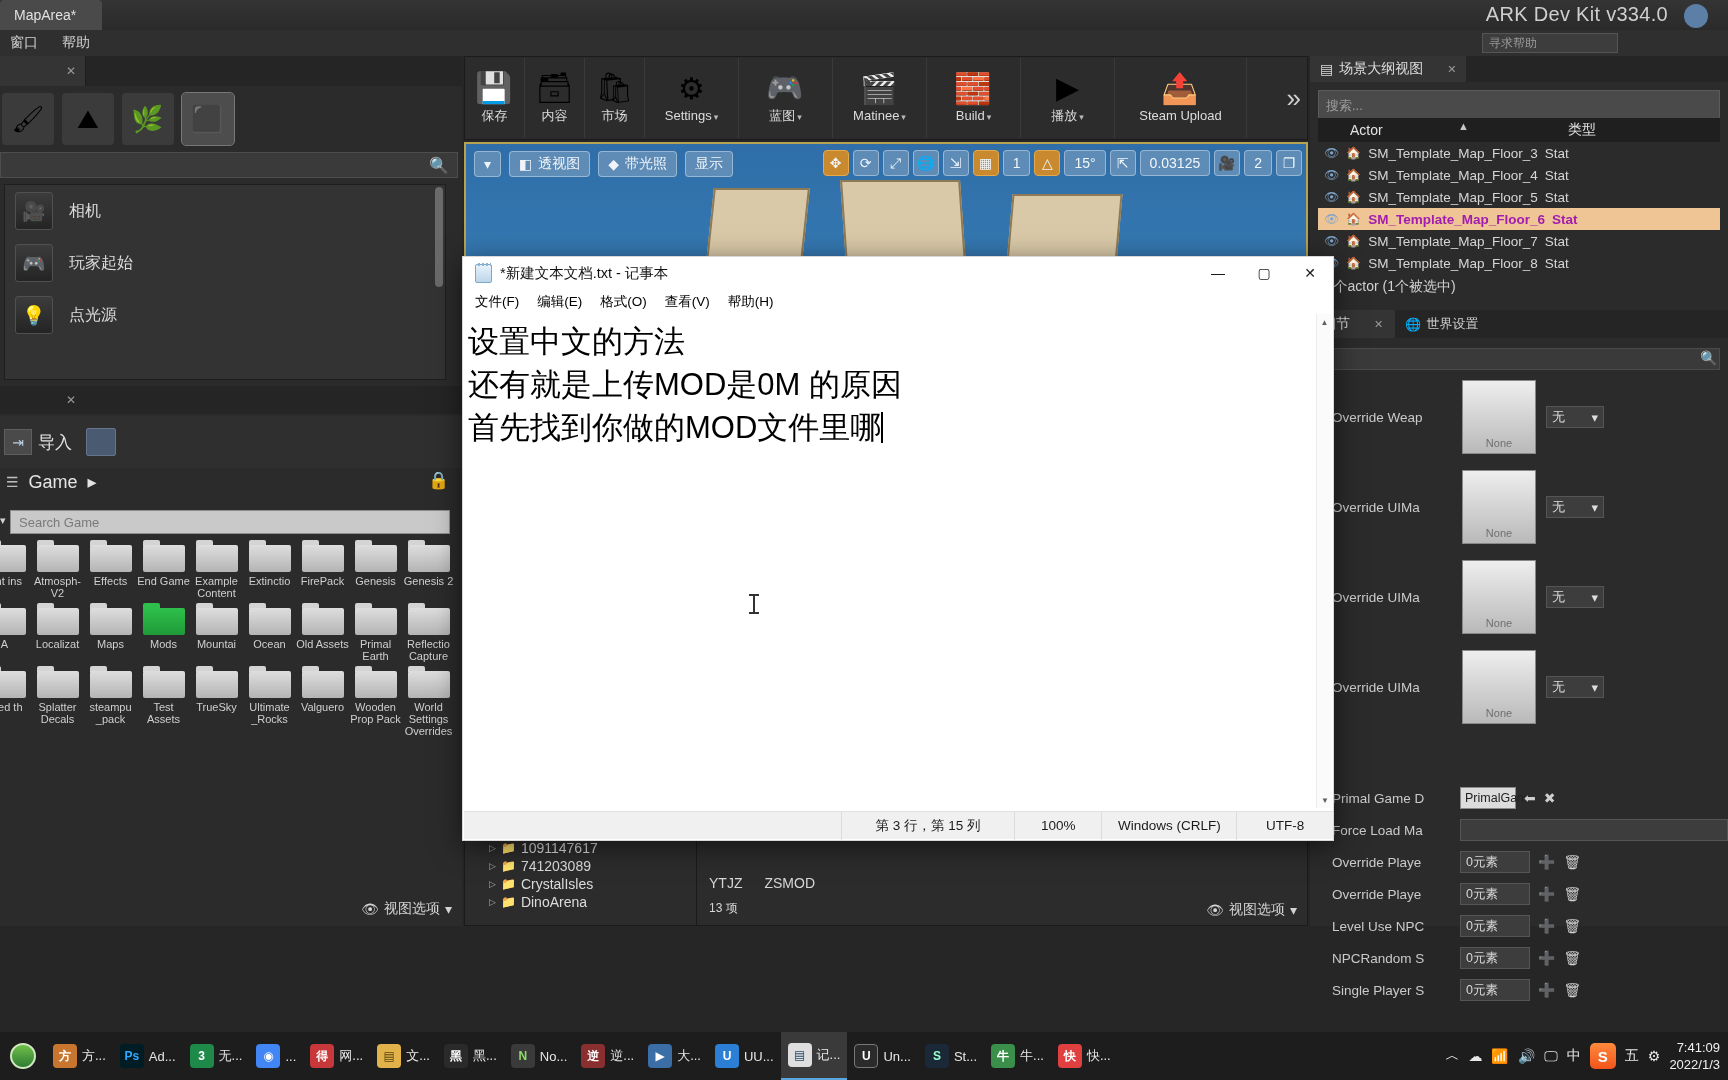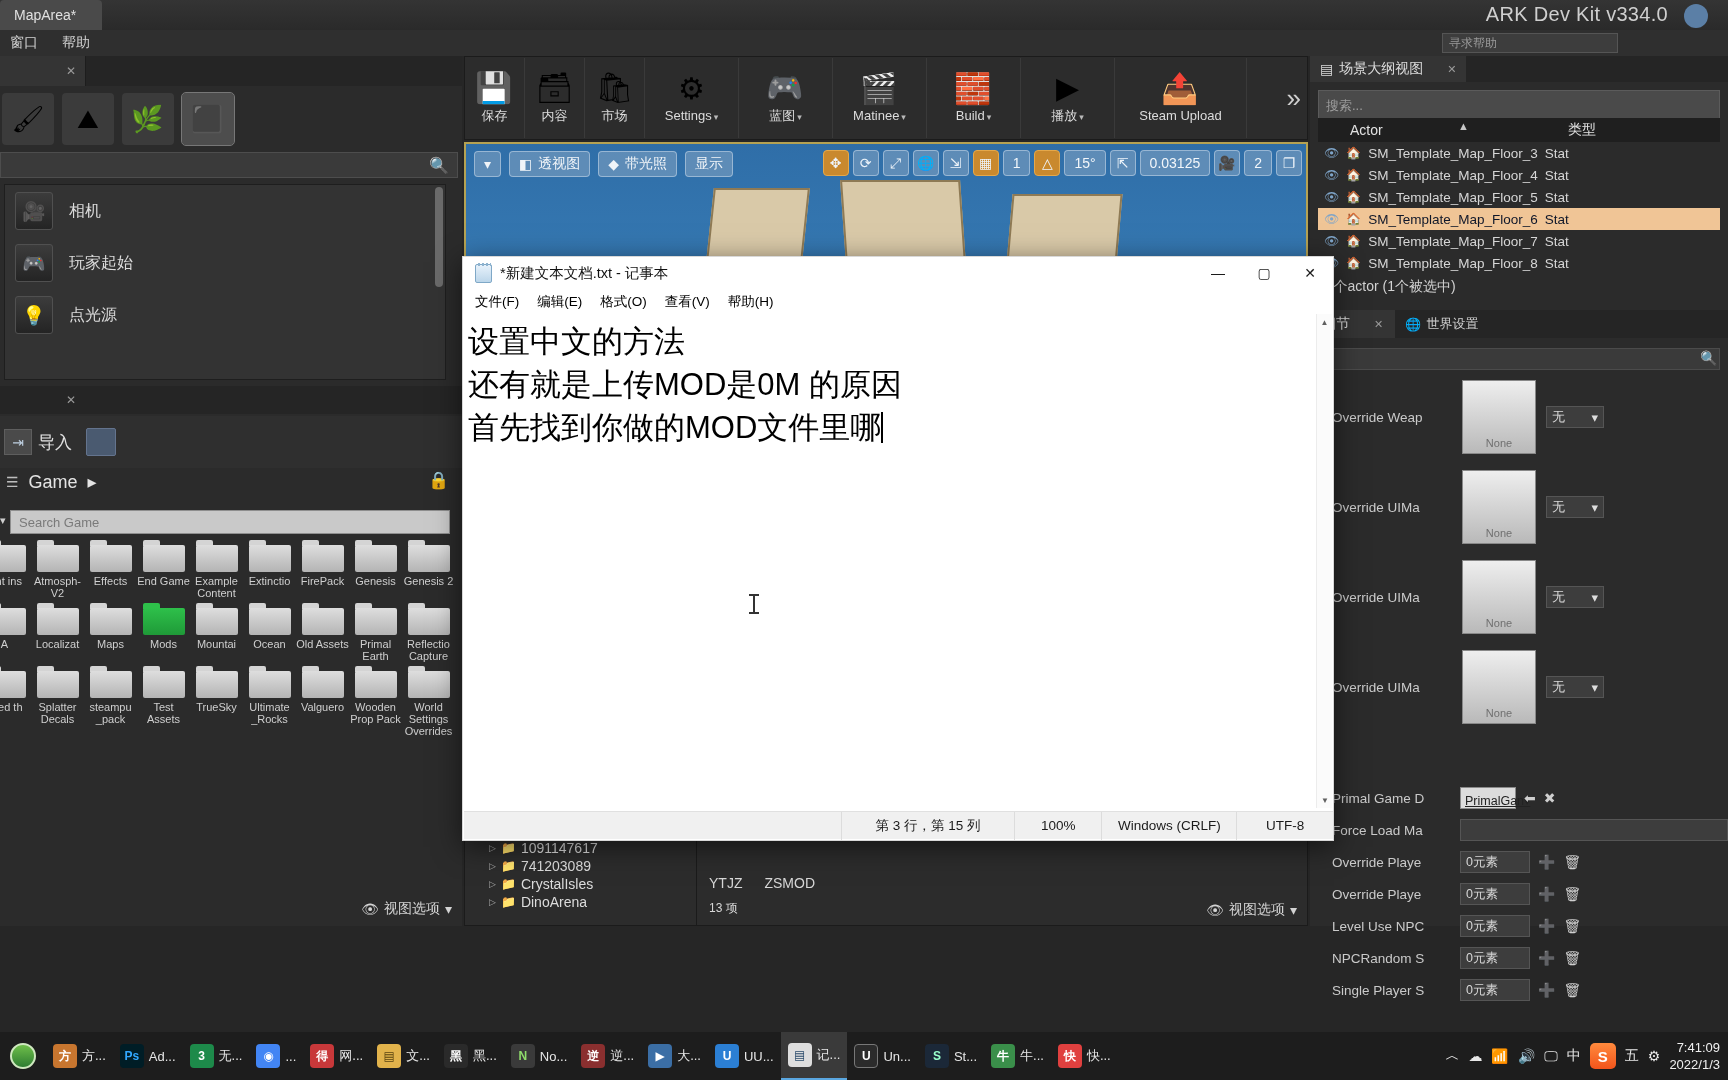--- a/index.html
+++ b/index.html
@@ -18,21 +18,21 @@
     border-top-left-radius:4px; border-top-right-radius:4px; }
   .ue-brand { position:absolute; right:60px; top:3px; color:#cfcfcf;
     font-size:20px; letter-spacing:.3px; }
   .ue-brand-icon { position:absolute; right:20px; top:4px; width:24px; height:24px;
     border-radius:50%; background:#5b7fa6; }
 
   
   .ue-menubar { position:absolute; left:0; top:30px; width:1728px; height:26px;
     background:#2f2f2f; display:flex; align-items:center; padding-left:10px; gap:24px; }
   .ue-menubar span { color:#d2d2d2; font-size:14px; }
-  .ue-help-box { position:absolute; right:110px; top:33px; width:176px; height:20px;
+  .ue-help-box { position:absolute; right:110px; top:33px; width:136px; height:20px;
     background:#3d3d3d; border:1px solid #555; color:#9a9a9a; font-size:12px;
     display:flex; align-items:center; padding-left:6px; }
 
   
   .panel-left { position:absolute; left:0; top:56px; width:462px; height:870px;
     background:#2b2b2b; }
   .modes-tabrow { position:absolute; left:0; top:0; width:462px; height:30px;
     background:#252525; }
   .modes-tab { position:absolute; left:0; top:0; width:86px; height:30px;
     background:#343434; border-right:1px solid #1d1d1d;}
@@ -156,21 +156,21 @@
     background:#4a4a4a; border:1px solid #5b5b5b; color:#9e9e9e; font-size:13px;
     display:flex; align-items:center; padding-left:7px; }
   .wo-head { position:absolute; left:8px; top:62px; width:402px; height:24px;
     background:#1f1f1f; display:flex; align-items:center; }
   .wo-head .c1 { width:250px; color:#e2e2e2; font-size:14px; padding-left:32px; position:relative;}
   .wo-head .sortarrow { position:absolute; left:140px; top:-2px; color:#c8c8c8; font-size:11px;}
   .wo-head .c2 { color:#e2e2e2; font-size:14px; }
   .wo-rows { position:absolute; left:8px; top:86px; width:402px; }
   .wo-row { height:22px; display:flex; align-items:center; gap:7px; padding-left:6px; }
   .wo-row.sel { background:#f0c596; }
-  .wo-row.sel .nm { color:#0f172a; }
+  .wo-row.sel .nm { color:#a21caf;font-weight:bold; }
   .eye { color:#7ea4c8; font-size:12px; }
   .acticon { font-size:12px; color:#8fb4d6; }
   .nm { color:#d6d6d6; font-size:13.5px; white-space:nowrap; }
   .wo-status { position:absolute; left:8px; top:222px; color:#d2d2d2; font-size:14px; }
 
   .det-tabrow { position:absolute; left:0; top:254px; width:418px; height:28px;
     background:#252525; display:flex; align-items:center; }
   .det-tab { height:28px; padding:0 12px; background:#343434; color:#dcdcdc;
     font-size:14px; display:flex; align-items:center; gap:6px; }
   .det-tab2 { height:28px; padding:0 10px; color:#cfcfcf; font-size:13px;
@@ -185,22 +185,22 @@
     color:#6f6f6f; font-size:11px; padding-bottom:4px; }
   .det-combo { width:58px; height:22px; background:#3d3d3d; border:1px solid #555;
     color:#ddd; font-size:13px; display:flex; align-items:center;
     justify-content:space-between; padding:0 5px; }
   .det-rows2 { position:absolute; left:0; top:726px; width:418px; }
   .det-row2 { display:flex; align-items:center; height:32px; padding-left:22px; gap:8px; }
   .det-lab2 { width:120px; color:#cacaca; font-size:13.5px; }
   .det-val { flex:1; height:22px; background:#3d3d3d; border:1px solid #555;
     color:#d8d8d8; font-size:12.5px; display:flex; align-items:center; padding-left:5px; }
   .det-dd { width:56px; height:22px; background:#dcdcdc; border:1px solid #8a8a8a;
-    color:#222; font-size:12.5px; display:flex; align-items:flex-end;
-    justify-content:space-between; padding:0 4px;text-decoration:underline; }
+    color:#222; font-size:12.5px; display:flex; align-items:center;
+    justify-content:space-between; padding:0 4px; }
   .mini { color:#cfcfcf; font-size:14px; }
 
   
   #notepad { position:absolute; left:462px; top:256px; width:872px; height:585px;
     background:#ffffff; box-shadow:0 6px 26px rgba(0,0,0,.55);
     border:1px solid #d8d8d8; }
   .np-title { height:32px; display:flex; align-items:center; padding-left:12px;
     background:#ffffff; }
   .np-ico { width:17px; height:19px; margin-right:8px; position:relative;
     background:linear-gradient(#e8f2fb,#bcd6ea); border:1px solid #7fa8c7; border-radius:2px; }

